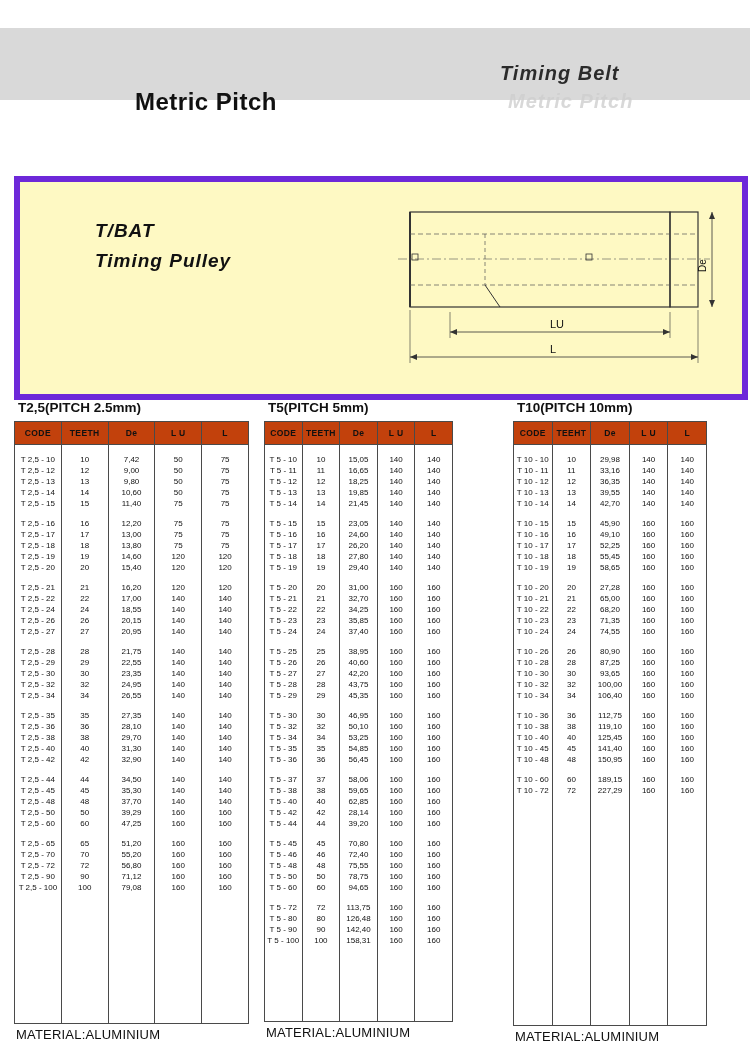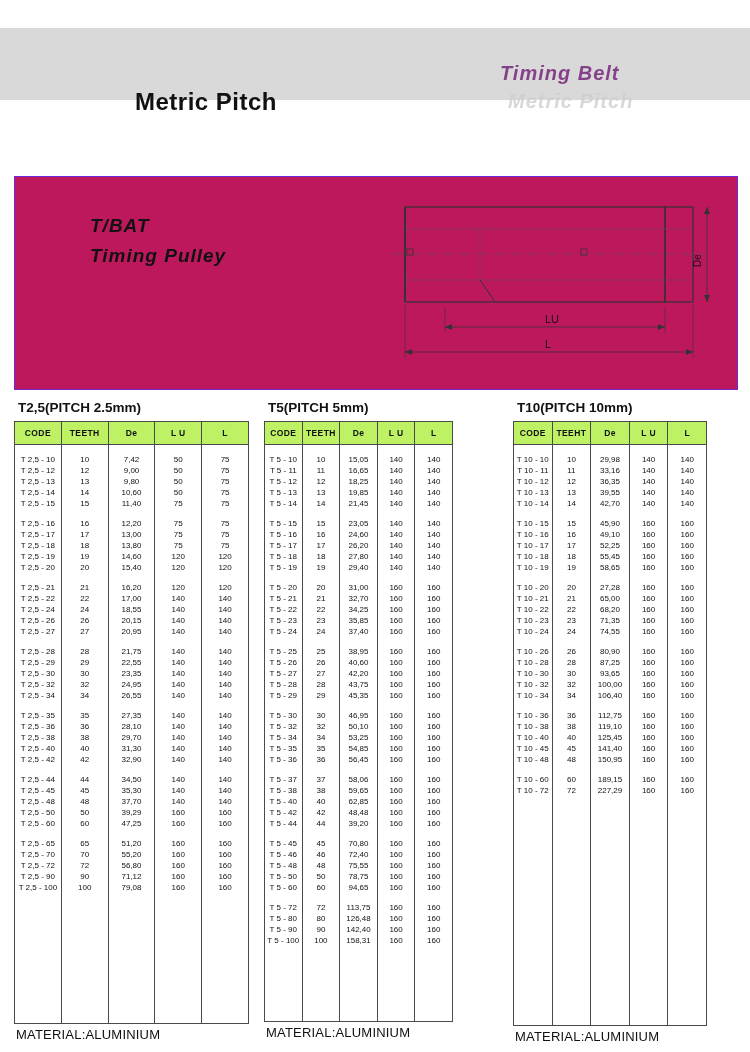--- a/index.html
+++ b/index.html
@@ -30,34 +30,34 @@
     line-height:28px;white-space:nowrap;
   }
   .title-right{
     position:absolute;right:18px;top:38px;
     font-size:27px;font-weight:bold;white-space:nowrap;
   }
   
   .wm{
     position:absolute;left:500px;top:34px;
     font-size:20px;font-style:italic;font-weight:bold;
-    color:#701a75;opacity:.8;letter-spacing:1px;
+    color:#000000;opacity:.8;letter-spacing:1px;
     white-space:nowrap;
   }
   .wm2{
     position:absolute;left:508px;top:62px;
     font-size:20px;font-style:italic;font-weight:bold;
     color:#cfcfcf;opacity:.8;letter-spacing:1px;
     white-space:nowrap;
   }
 
   
   .panel{
     position:absolute;left:14px;top:176px;width:722px;height:212px;
-    border:1px solid #6d28d9;background:#be185d;
+    border:6px solid #6d28d9;background:#fef9c3;
   }
   .panel-label1{
     position:absolute;left:75px;top:38px;
     font-size:19px;font-weight:bold;font-style:italic;letter-spacing:1px;
   }
   .panel-label2{
     position:absolute;left:75px;top:68px;
     font-size:19px;font-weight:bold;font-style:italic;letter-spacing:1px;
   }
   .draw{
@@ -84,21 +84,21 @@
     width:100%;
     background:#fff;
     border:1px solid #4a4a4a;
     table-layout:fixed;
   }
   table.spec th{
     font-size:8.5px;font-weight:bold;
     border:1px solid #4a4a4a;
     padding:6px 0 6px 0;
     text-align:center;
-    background:#bef264;
+    background:#c2410c;
     letter-spacing:0.4px;
   }
   table.spec td{
     font-size:8px;
     border-left:1px solid #4a4a4a;
     border-right:1px solid #4a4a4a;
     padding:0;
     height:11px;
     text-align:center;
     white-space:nowrap;
@@ -811,21 +811,21 @@
           <tr>
             <td class="code">T 5 - 40</td>
             <td>40</td>
             <td>62,85</td>
             <td>160</td>
             <td>160</td>
           </tr>
           <tr>
             <td class="code">T 5 - 42</td>
             <td>42</td>
-            <td>48,48</td>
+            <td>28,14</td>
             <td>160</td>
             <td>160</td>
           </tr>
           <tr>
             <td class="code">T 5 - 44</td>
             <td>44</td>
             <td>39,20</td>
             <td>160</td>
             <td>160</td>
           </tr>

